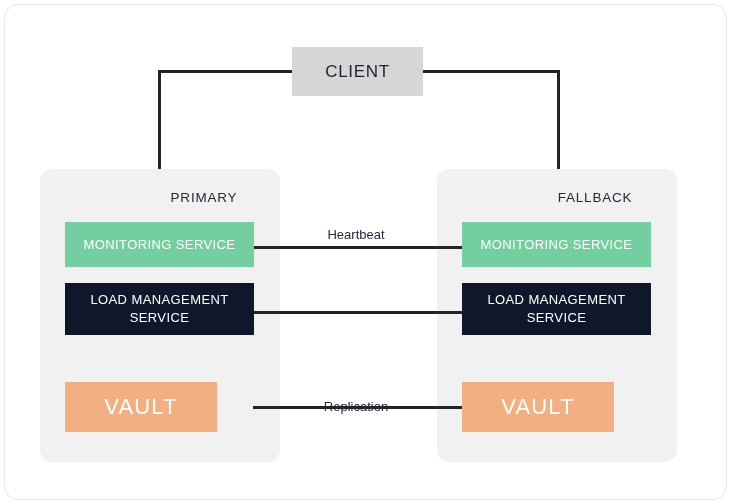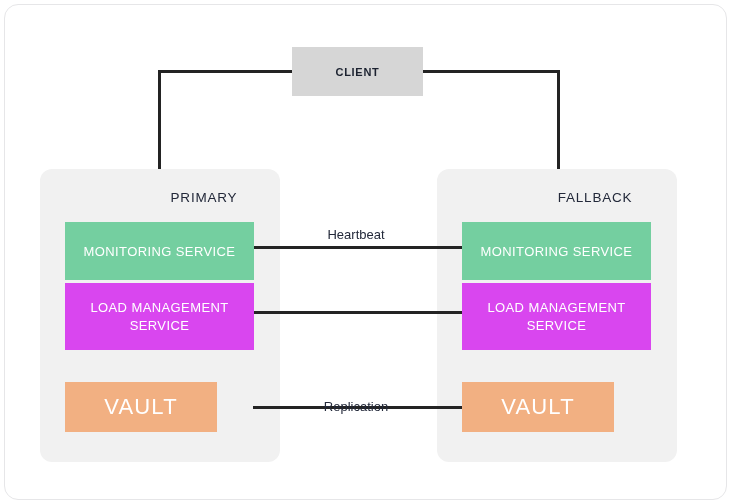--- a/index.html
+++ b/index.html
@@ -48,22 +48,22 @@
     left: 292px;
     top: 47px;
     width: 131px;
     height: 49px;
     background: #d6d6d6;
     display: flex;
     align-items: center;
     justify-content: center;
   }
   .client-label {
-    font-size: 11px;
-    font-weight: bold;
+    font-size: 17px;
+    font-weight: normal;
     letter-spacing: 0.7px;
     color: #1c2230;
   }
 
   
   .panel {
     position: absolute;
     top: 169px;
     width: 240px;
     height: 293px;
@@ -91,31 +91,31 @@
     display: flex;
     align-items: center;
     justify-content: center;
     text-align: center;
     color: #ffffff;
     box-sizing: border-box;
     padding: 0 8px;
   }
   .svc-mon {
     width: 189px;
-    height: 58px;
+    height: 45px;
     top: 222px;
     background: #74cfa0;
     font-size: 13px;
     letter-spacing: 0.4px;
   }
   .svc-lm {
     width: 189px;
-    height: 67px;
+    height: 52px;
     top: 283px;
-    background: #d946ef;
+    background: #0f172a;
     font-size: 13px;
     letter-spacing: 0.4px;
     line-height: 1.35;
   }
   .svc-vault {
     width: 152px;
     height: 50px;
     top: 382px;
     background: #f2b082;
     font-size: 22px;

